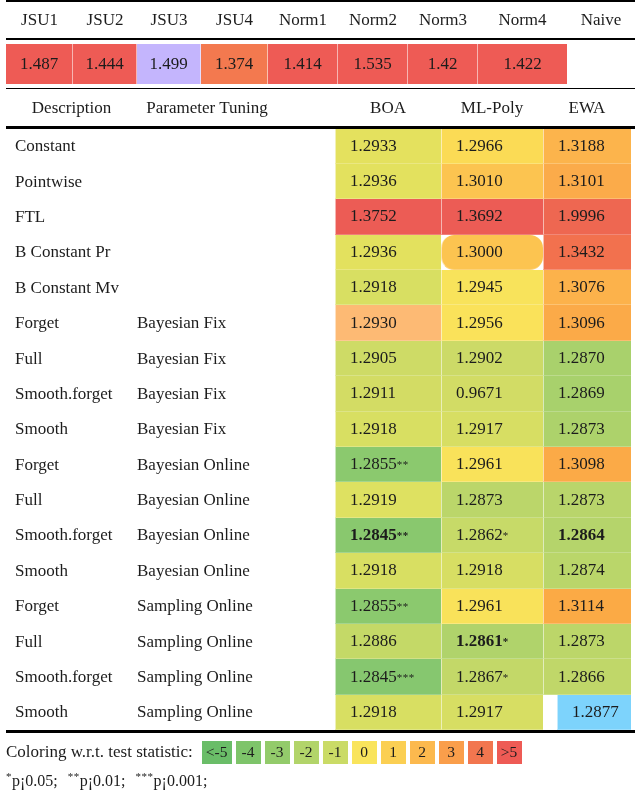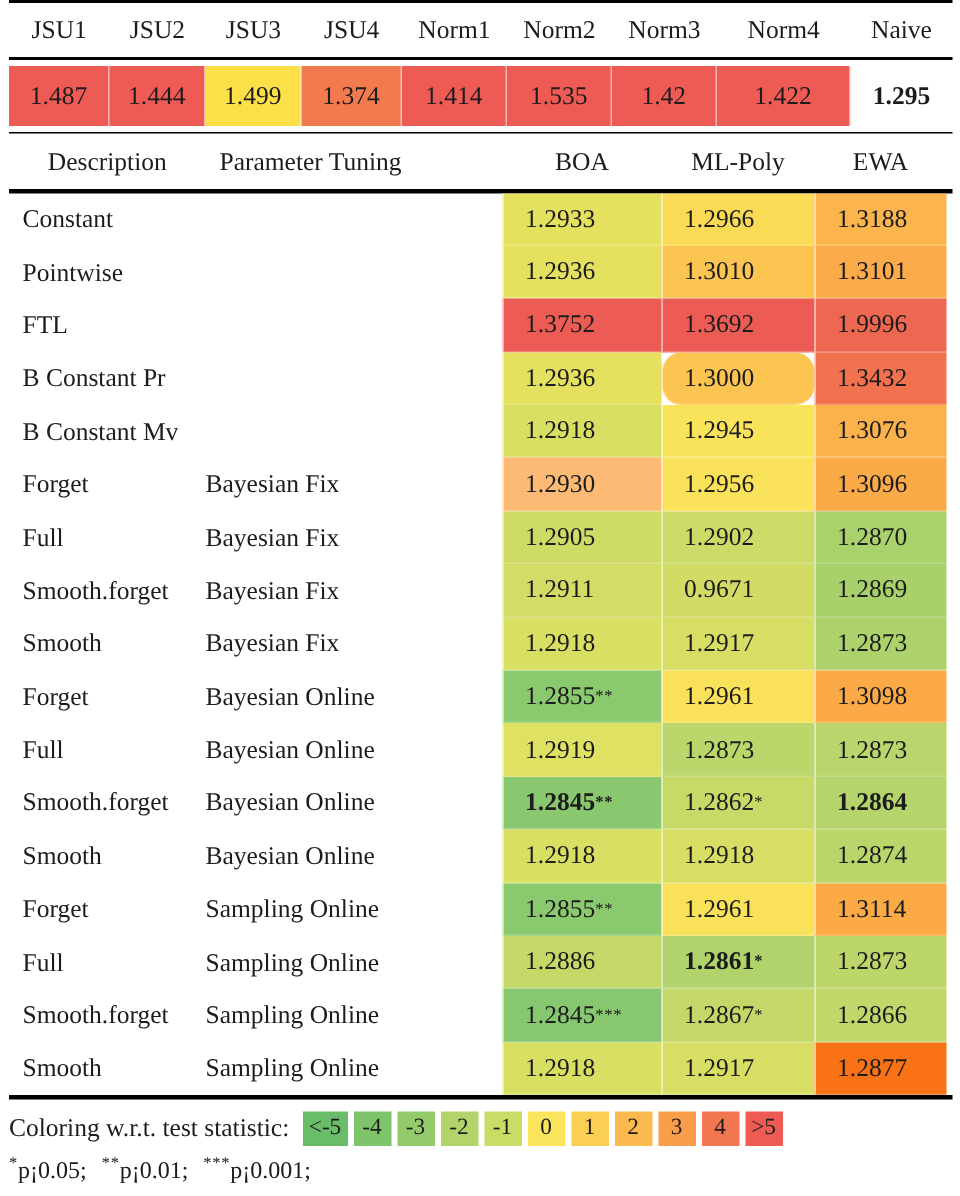--- a/index.html
+++ b/index.html
@@ -68,27 +68,26 @@
       <div class="hcell">Norm3</div>
       <div class="hcell">Norm4</div>
       <div class="hcell">Naive</div>
     </div>
 
   <div class="rule r-thin"></div>
 
   <div class="t1 t1-v" id="t1-values">
       <div class="vcell" style="background: rgb(238, 91, 85);">1.487</div>
       <div class="vcell" style="background: rgb(238, 91, 85);">1.444</div>
-      <div class="vcell" style="background: #fde047;">1.499</div>
+      <div class="vcell" style="background: #c4b5fd;">1.499</div>
       <div class="vcell" style="background: rgb(243, 121, 79);">1.374</div>
       <div class="vcell" style="background: rgb(238, 91, 85);">1.414</div>
       <div class="vcell" style="background: rgb(238, 91, 85);">1.535</div>
       <div class="vcell" style="background: rgb(238, 91, 85);">1.42</div>
       <div class="vcell" style="background: rgb(238, 91, 85);">1.422</div>
-      <div class="vcell bold" style="background: rgb(255, 255, 255);">1.295</div>
     </div>
 
   <div class="rule r-thin"></div>
 
   <div class="t2grid t2-h" id="t2-header">
       <div class="hcell" style="grid-column: 1;">Description</div>
       <div class="hcell" style="grid-column: 2;">Parameter Tuning</div>
       <div class="hcell" style="grid-column: 4;">BOA</div>
       <div class="hcell" style="grid-column: 5;">ML-Poly</div>
       <div class="hcell" style="grid-column: 6;">EWA</div>
@@ -224,21 +223,21 @@
         <div class="vc" style="background: rgb(134, 199, 111);">1.2845<sup class="star">***</sup></div>
         <div class="vc" style="background: rgb(195, 216, 104);">1.2867<sup class="star">*</sup></div>
         <div class="vc" style="background: rgb(192, 215, 105);">1.2866</div>
       </div>
       <div class="t2-row">
         <div class="desc">Smooth</div>
         <div class="tune">Sampling Online</div>
         <div></div>
         <div class="vc" style="background: rgb(216, 223, 98);">1.2918</div>
         <div class="vc" style="background: rgb(215, 222, 99);">1.2917</div>
-        <div class="vc" style="background: #f97316;">1.2877</div>
+        <div class="vc" style="background: #7dd3fc; margin-left: 14px;">1.2877</div>
       </div>
     </div>
 
   <div class="rule r-bottom"></div>
 
   <div class="legend" id="legend">
     <span class="lg-label">Coloring w.r.t. test statistic:</span>
   <div class="bin" style="background: rgb(106, 189, 104);">&lt;-5</div>
       <div class="bin" style="background: rgb(126, 196, 106);">-4</div>
       <div class="bin" style="background: rgb(147, 203, 107);">-3</div>

